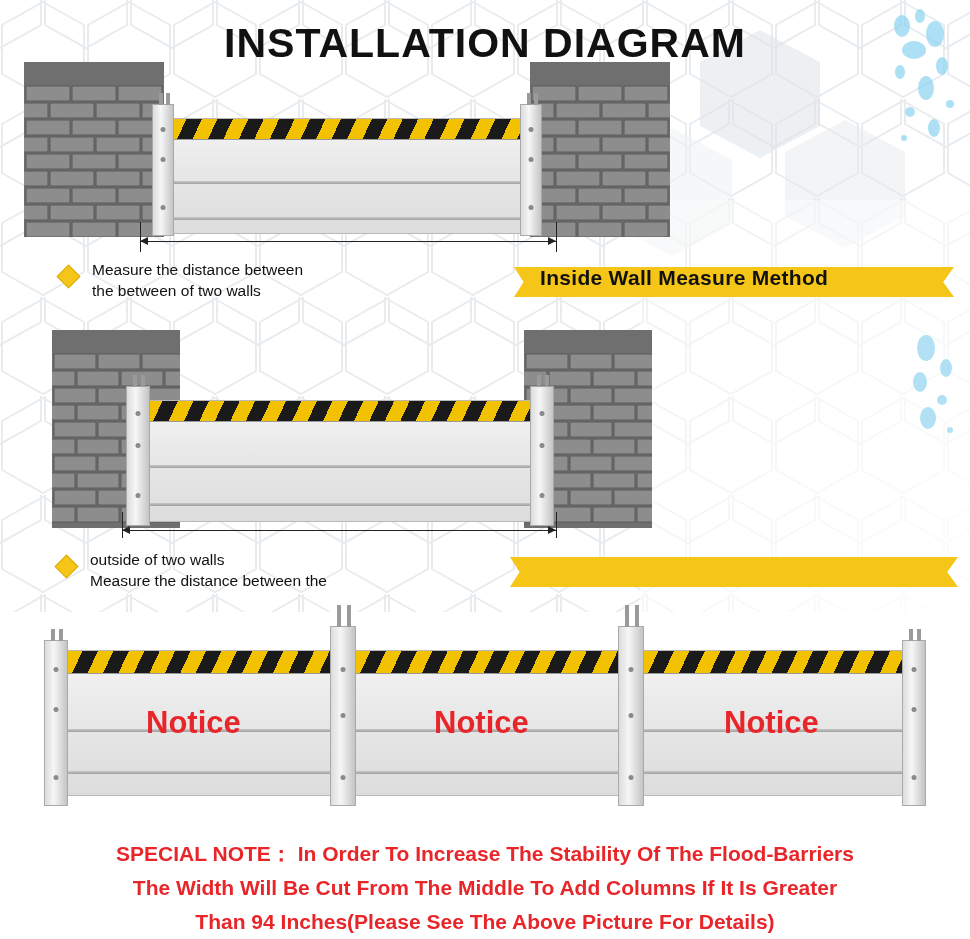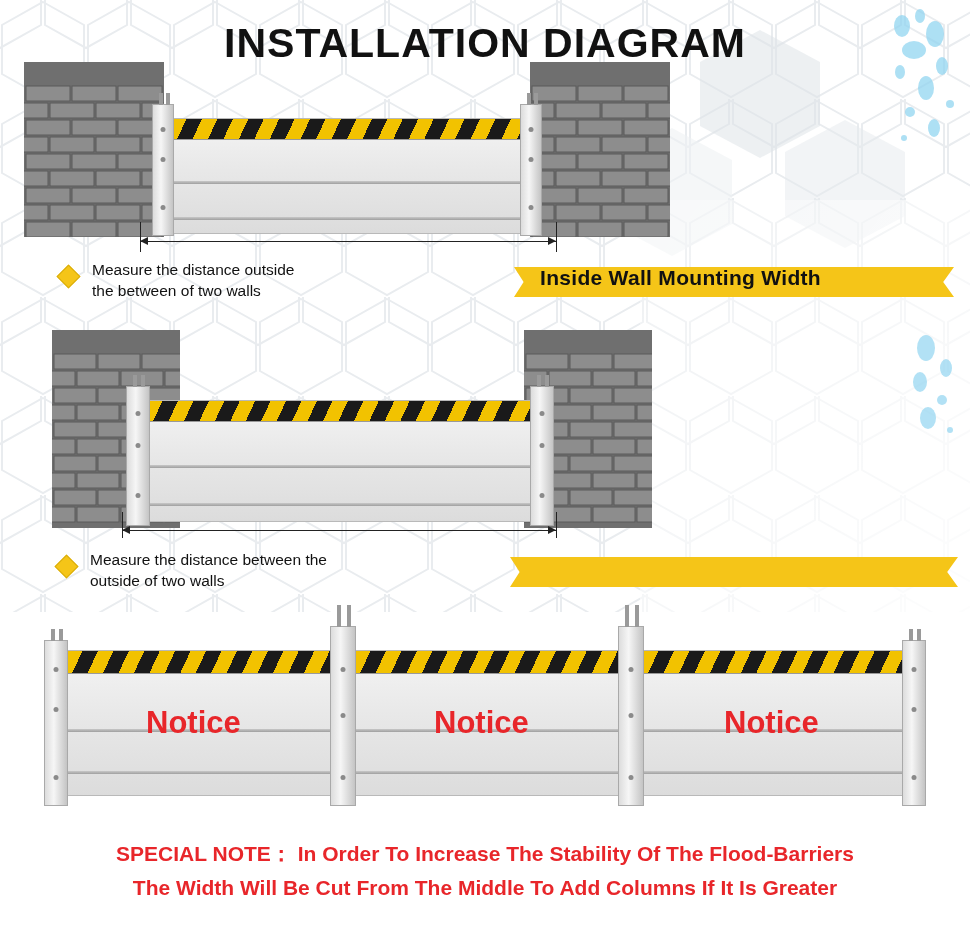--- a/index.html
+++ b/index.html
@@ -298,29 +298,29 @@
     </div>
 
     <div class="dim-tick" style="left:140px;top:222px;height:30px;"></div>
     <div class="dim-tick" style="left:556px;top:222px;height:30px;"></div>
     <div class="dim-line" style="left:140px;top:241px;width:416px;"></div>
     <div class="arrow-l" style="left:140px;top:237px;"></div>
     <div class="arrow-r" style="left:548px;top:237px;"></div>
 
     <div class="diamond" style="left:60px;top:268px;"></div>
     <div class="caption" style="left:92px;top:260px;width:330px;">
-      <div>Measure the distance outside</div>
+      <div>Measure the distance between</div>
       <div>the between of two walls</div>
     </div>
 
     <div class="banner" style="left:514px;top:267px;width:440px;">
       <div class="chev"></div>
       <div class="bar" style="width:406px;"></div>
       <div class="tail"></div>
-      <div class="txt">Inside Wall  Mounting Width</div>
+      <div class="txt">Inside Wall  Measure Method</div>
     </div>
   </div>
 
   <div>
 
     <div class="brick" style="left:52px;top:330px;width:128px;height:198px;">
       <div class="top"></div>
       <svg class="face" viewBox="0 0 128 198" preserveAspectRatio="none" aria-hidden="true">
         <rect width="128" height="198" fill="#6f6f6f"></rect>
         <g fill="#8d8d8d" stroke="#5a5a5a" stroke-width="1">
@@ -429,22 +429,22 @@
     </div>
 
     <div class="dim-tick" style="left:122px;top:512px;height:26px;"></div>
     <div class="dim-tick" style="left:556px;top:512px;height:26px;"></div>
     <div class="dim-line" style="left:122px;top:530px;width:434px;"></div>
     <div class="arrow-l" style="left:122px;top:526px;"></div>
     <div class="arrow-r" style="left:548px;top:526px;"></div>
 
     <div class="diamond" style="left:58px;top:558px;"></div>
     <div class="caption" style="left:90px;top:550px;width:370px;">
+      <div>outside of two walls</div>
       <div>Measure the distance between the</div>
-      <div>outside of two walls</div>
     </div>
 
     <div class="banner" style="left:510px;top:557px;width:448px;">
       <div class="chev"></div>
       <div class="bar" style="width:414px;"></div>
       <div class="tail"></div>
     </div>
   </div>
 </div>
 
@@ -494,13 +494,14 @@
       <div class="bolt" style="top:66px;"></div>
       <div class="bolt" style="top:134px;"></div>
   </div>
 
   <div class="notice" style="left:146px;top:93px;">Notice</div>
   <div class="notice" style="left:434px;top:93px;">Notice</div>
   <div class="notice" style="left:724px;top:93px;">Notice</div>
 
   <div class="special-note" style="top:260px;">The Width Will Be Cut From The Middle To Add Columns If It Is Greater</div>
   <div class="special-note" style="top:226px;">SPECIAL NOTE：  In Order To Increase The Stability Of The Flood-Barriers</div>
+  <div class="special-note" style="top:294px;">Than 94 Inches(Please See The Above Picture For Details)</div>
 </div>
 
 </body></html>

